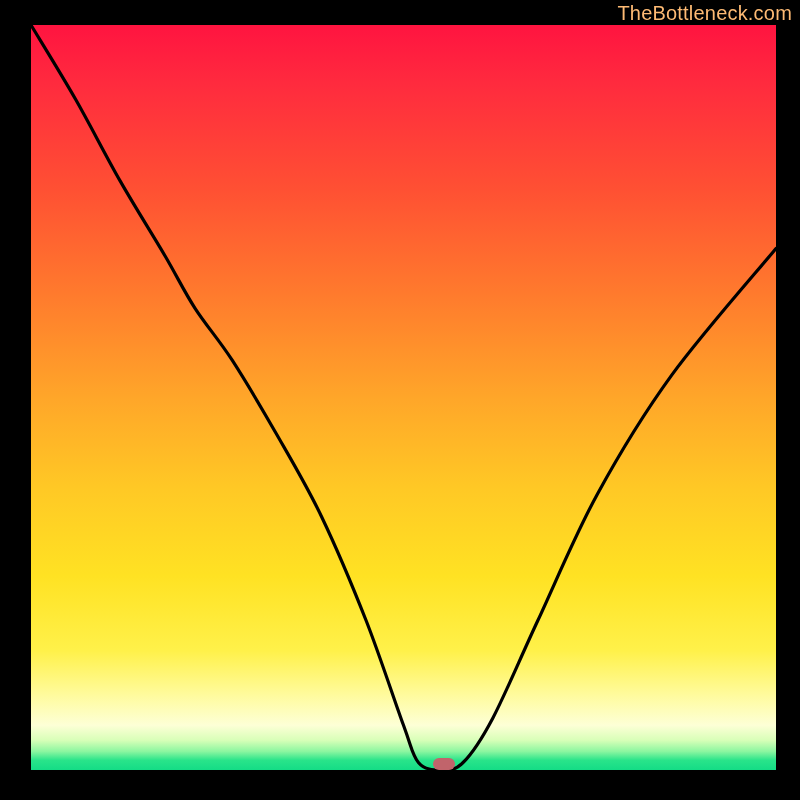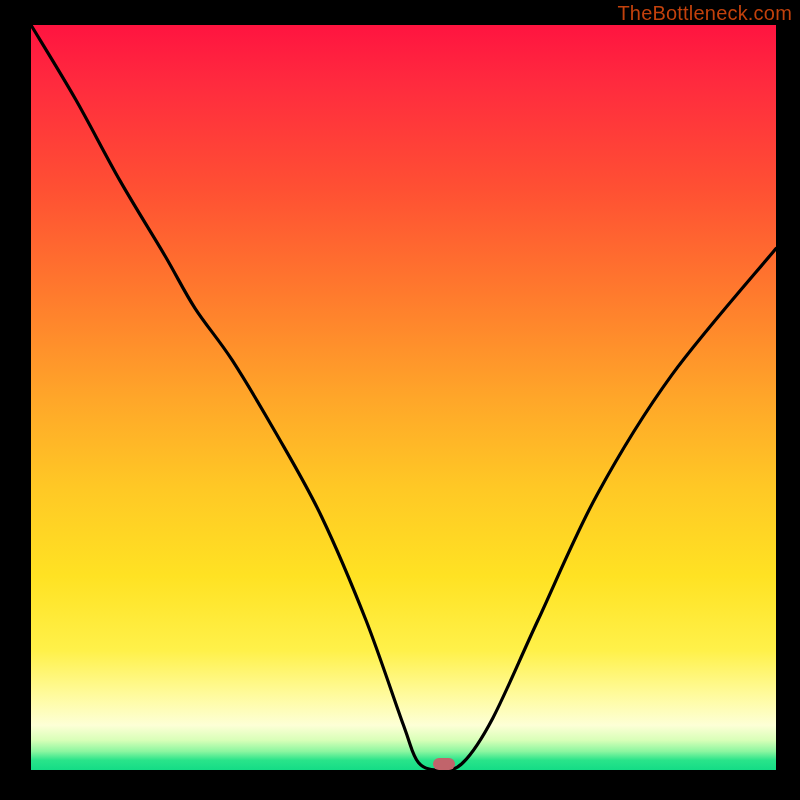--- a/index.html
+++ b/index.html
@@ -14,21 +14,21 @@
   .frame {
     position: relative;
     width: 800px;
     height: 800px;
     background: #000;
   }
   .watermark {
     position: absolute;
     top: 2px;
     right: 8px;
-    color: #c2410c;
+    color: #fdba74;
     font-size: 20px;
     font-weight: 500;
     letter-spacing: 0.2px;
     z-index: 10;
   }
   .plot-area {
     position: absolute;
     left: 31px;
     top: 25px;
     width: 745px;

